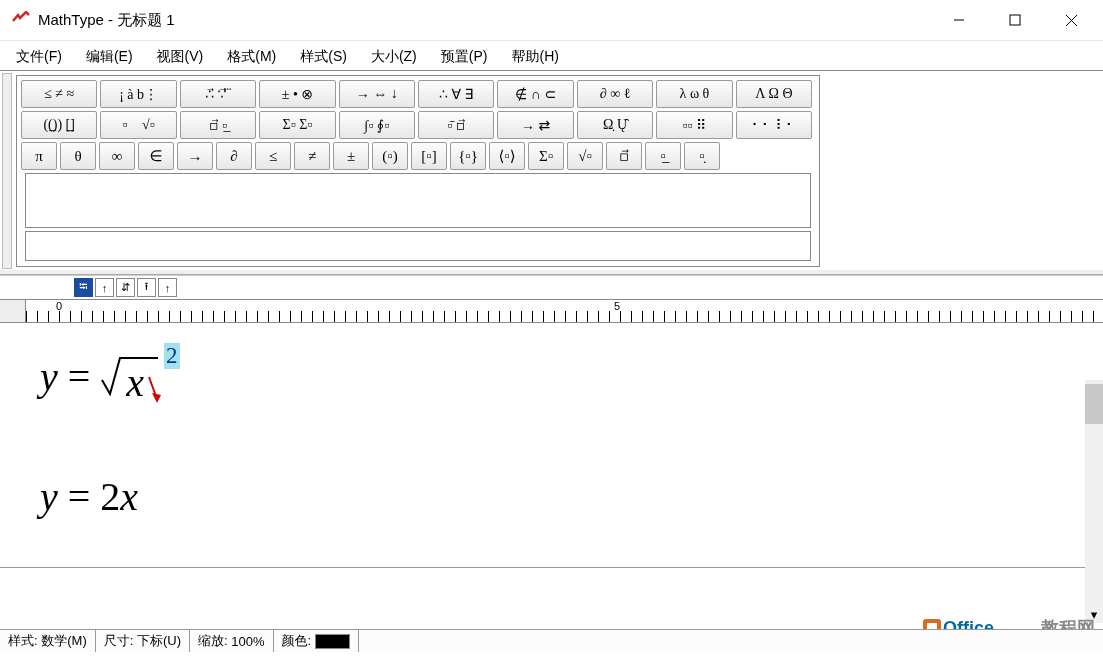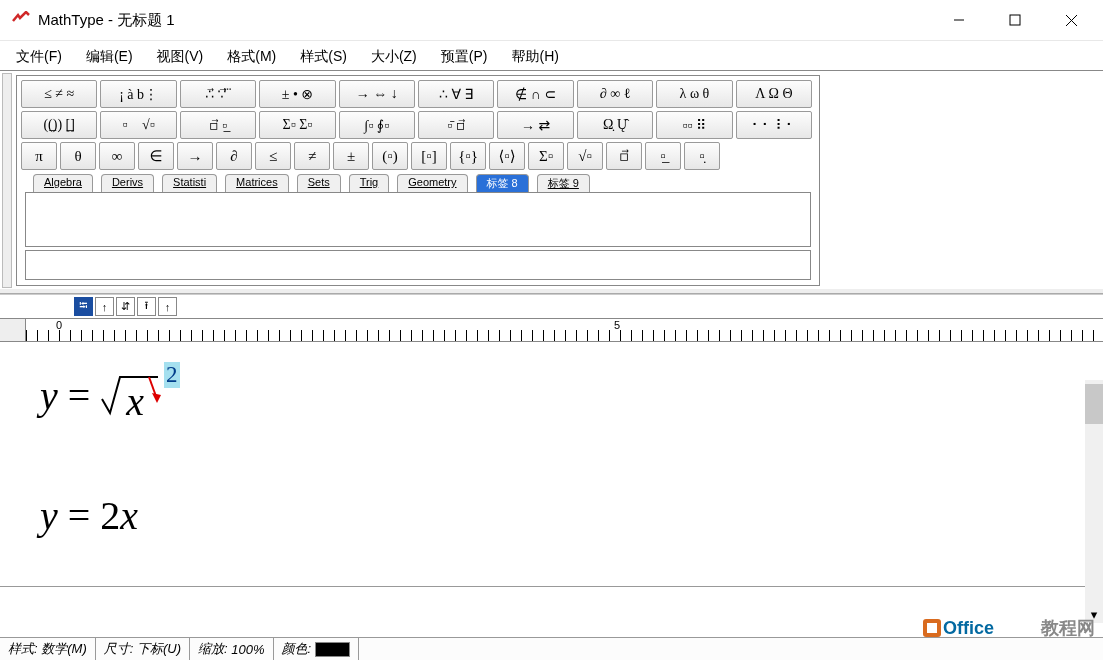--- a/index.html
+++ b/index.html
@@ -35,21 +35,21 @@
   .eq-area { position: relative; height: 245px; border-bottom:1px solid #999; overflow:hidden; background:#fff;}
   .equation { font-family: "Times New Roman", serif; font-style: italic; font-size: 40px; position:absolute; }
   .equation .up { font-style: normal; }
   .eq1 { left: 40px; top: 30px; }
   .eq2 { left: 40px; top: 150px; }
   .sup2 { position:absolute; left: 164px; top: 20px; font-family:"Times New Roman",serif; font-size: 23px; color:#003c8a; background:#a5e0ef; padding: 0 2px; }
   .sqrt { display:inline-block; position:relative;}
   .scroll-v { position:absolute; right:0; top:380px; bottom:37px; width:18px; background:#f0f0f0;}
   .scroll-v .thumb { height:40px; background:#c8c8c8; margin-top:4px;}
   .scroll-v .arrowdn { position:absolute; bottom:0; left:0; right:0; height:18px; display:flex; align-items:center; justify-content:center; background:#f0f0f0;}
-  .statusbar { position:absolute; left:0; right:0; bottom:0; height:23px; display:flex; align-items:center; background:#fcfcfc; border-top:1px solid #999; font-size:13px;font-style:italic; }
+  .statusbar { position:absolute; left:0; right:0; bottom:8px; height:23px; display:flex; align-items:center; background:#fcfcfc; border-top:1px solid #999; font-size:13px; }
   .statusbar .cell { padding: 0 8px; border-right:1px solid #999; height:100%; display:flex; align-items:center;}
   .statusbar .swatch { width: 35px; height:15px; background:#000; border:1px solid #888; margin-left:4px;}
   .watermark { position:absolute; right:8px; bottom:20px; font-size:18px; font-weight:bold; display:flex; align-items:center;}
   .watermark .txt1 { color:#0369a1;}
   .watermark .txt2 { color:#888;margin-left:47px;}
   .watermark .url { position:absolute; right:0; top:22px; font-size:12px; color:#888; font-weight:normal;}
 </style>
 </head>
 <body>
 
@@ -131,31 +131,20 @@
     <div class="sym-btn">(▫)</div>
     <div class="sym-btn">[▫]</div>
     <div class="sym-btn">{▫}</div>
     <div class="sym-btn">⟨▫⟩</div>
     <div class="sym-btn">Σ▫</div>
     <div class="sym-btn">√▫</div>
     <div class="sym-btn">▫⃗</div>
     <div class="sym-btn">▫̲</div>
     <div class="sym-btn">▫̣</div>
   </div>
-  <div class="tabbar">
-    <div class="tab">Algebra</div>
-    <div class="tab">Derivs</div>
-    <div class="tab">Statisti</div>
-    <div class="tab">Matrices</div>
-    <div class="tab">Sets</div>
-    <div class="tab">Trig</div>
-    <div class="tab">Geometry</div>
-    <div class="tab active">标签 8</div>
-    <div class="tab">标签 9</div>
-  </div>
   <div class="emptybox"></div>
   <div class="emptybox small"></div>
 </div>
 </div>
 
 <div class="spacer-bar"></div>
 
 <div class="small-toolbar">
   <div class="small-btn active">⭾</div>
   <div class="small-btn">↑</div>

